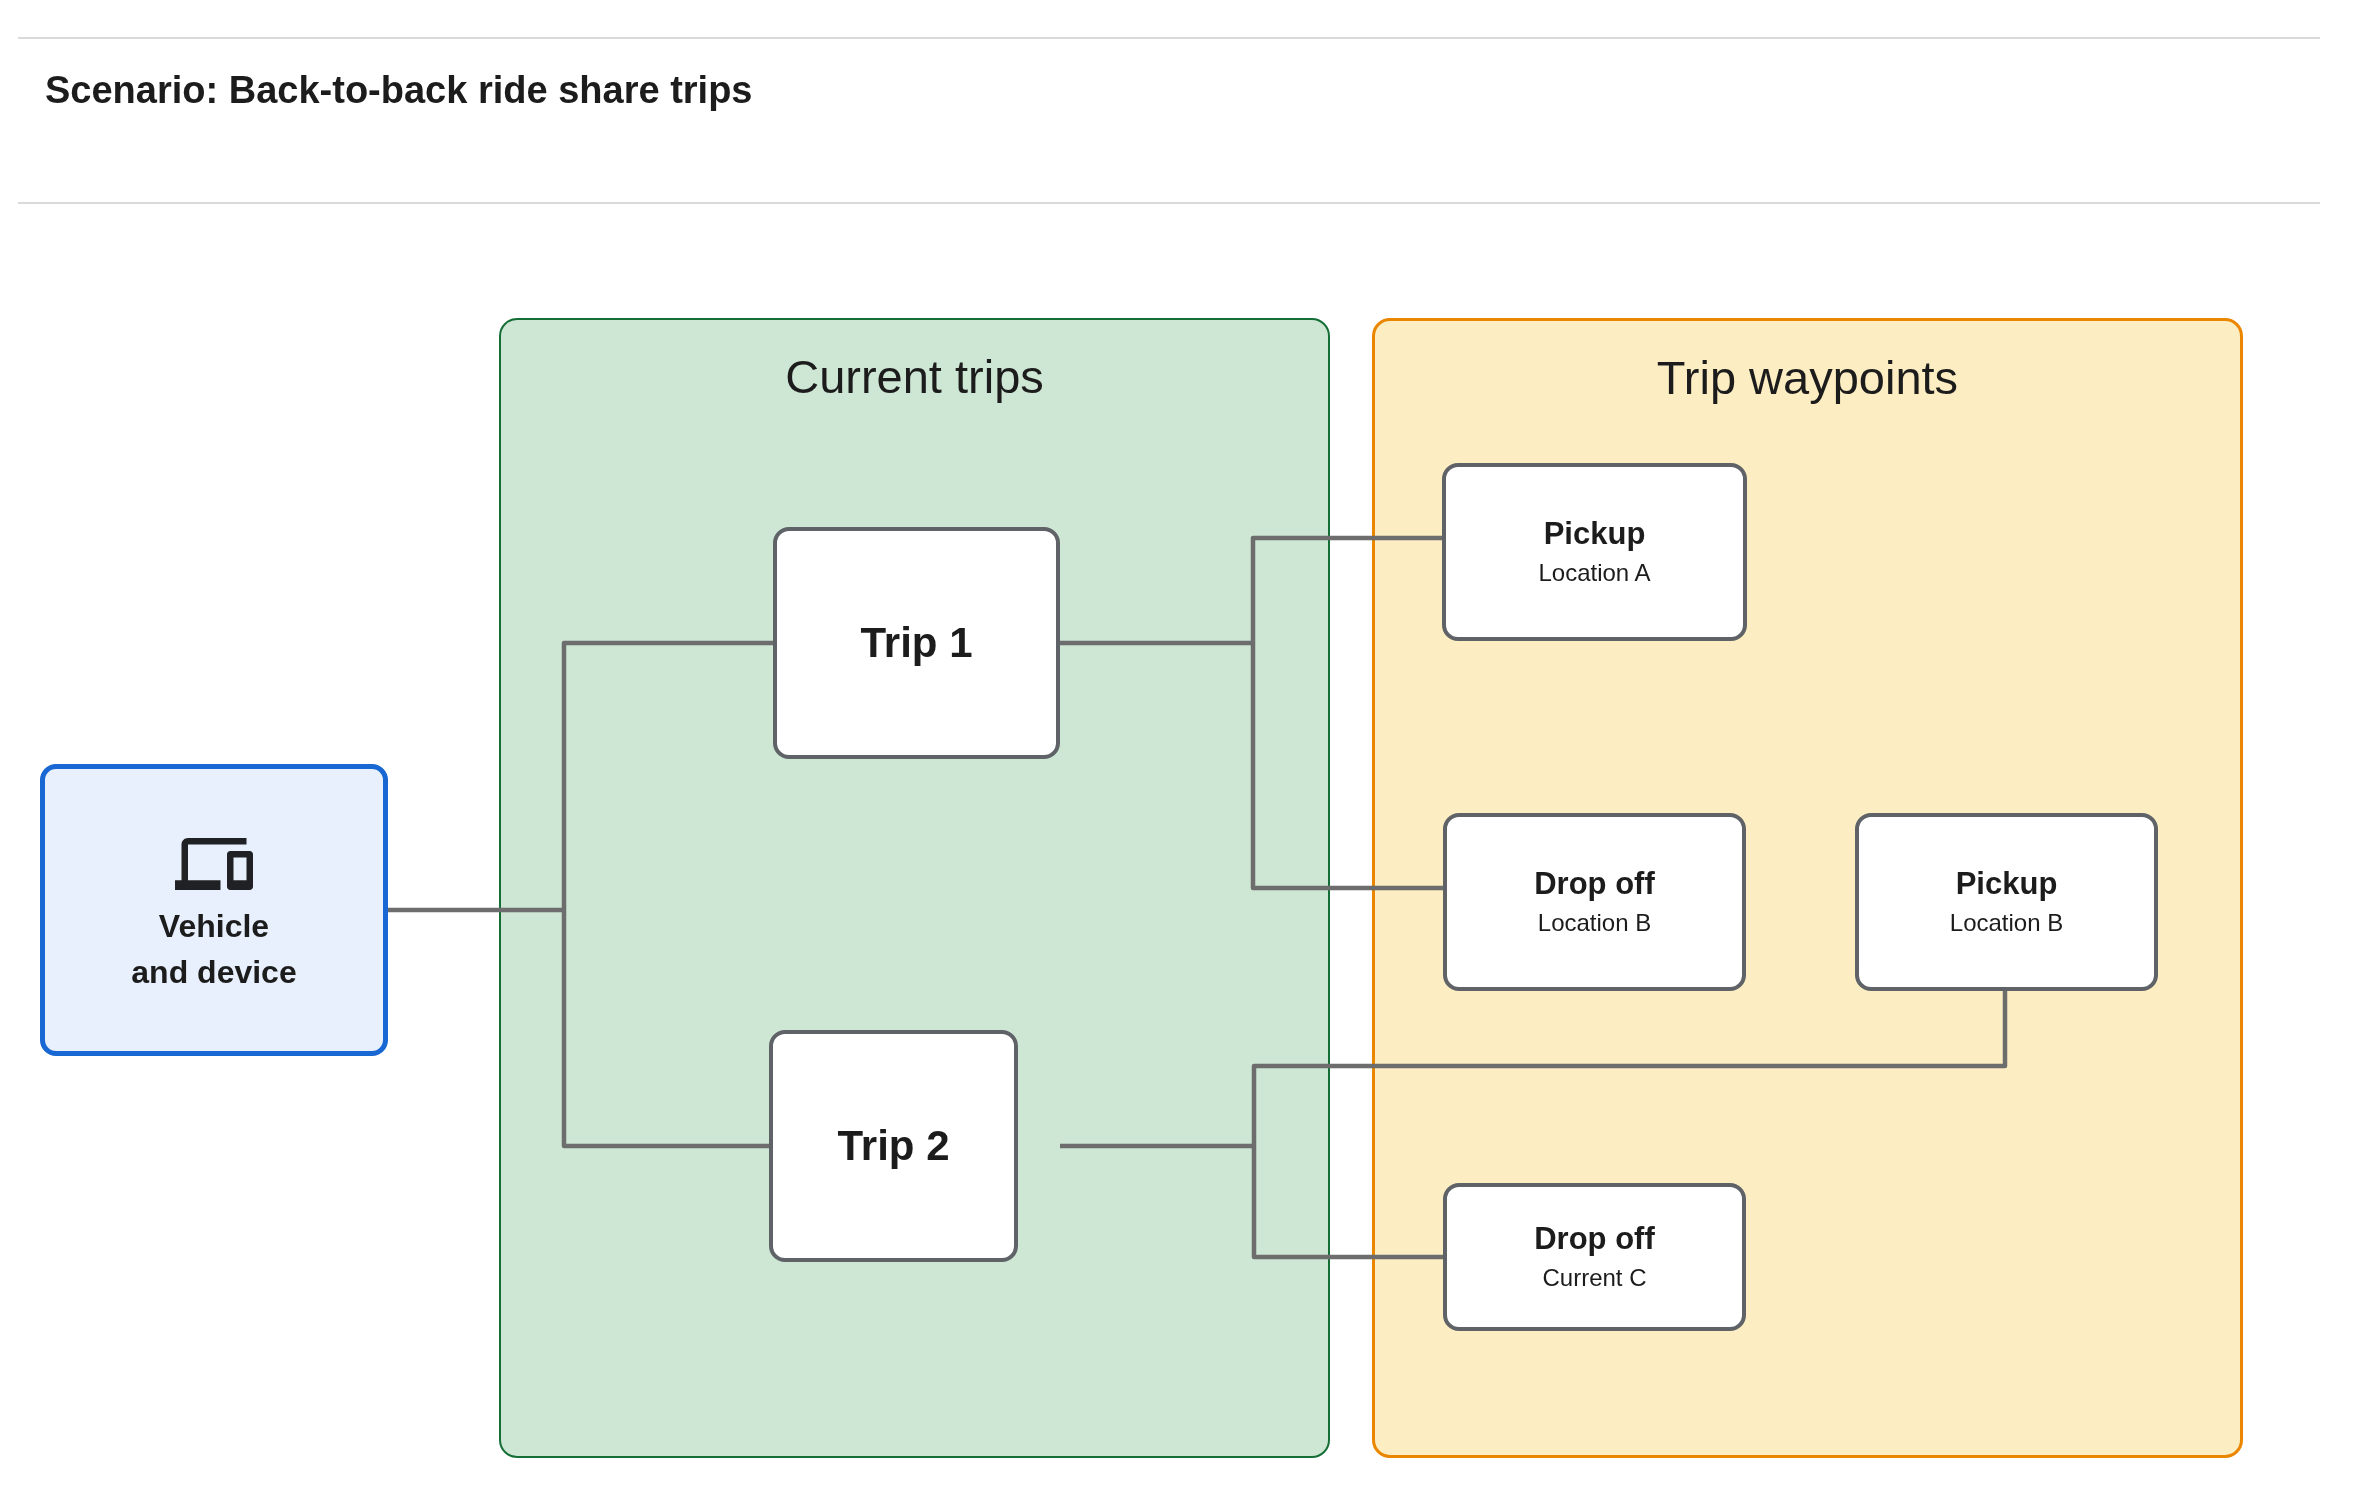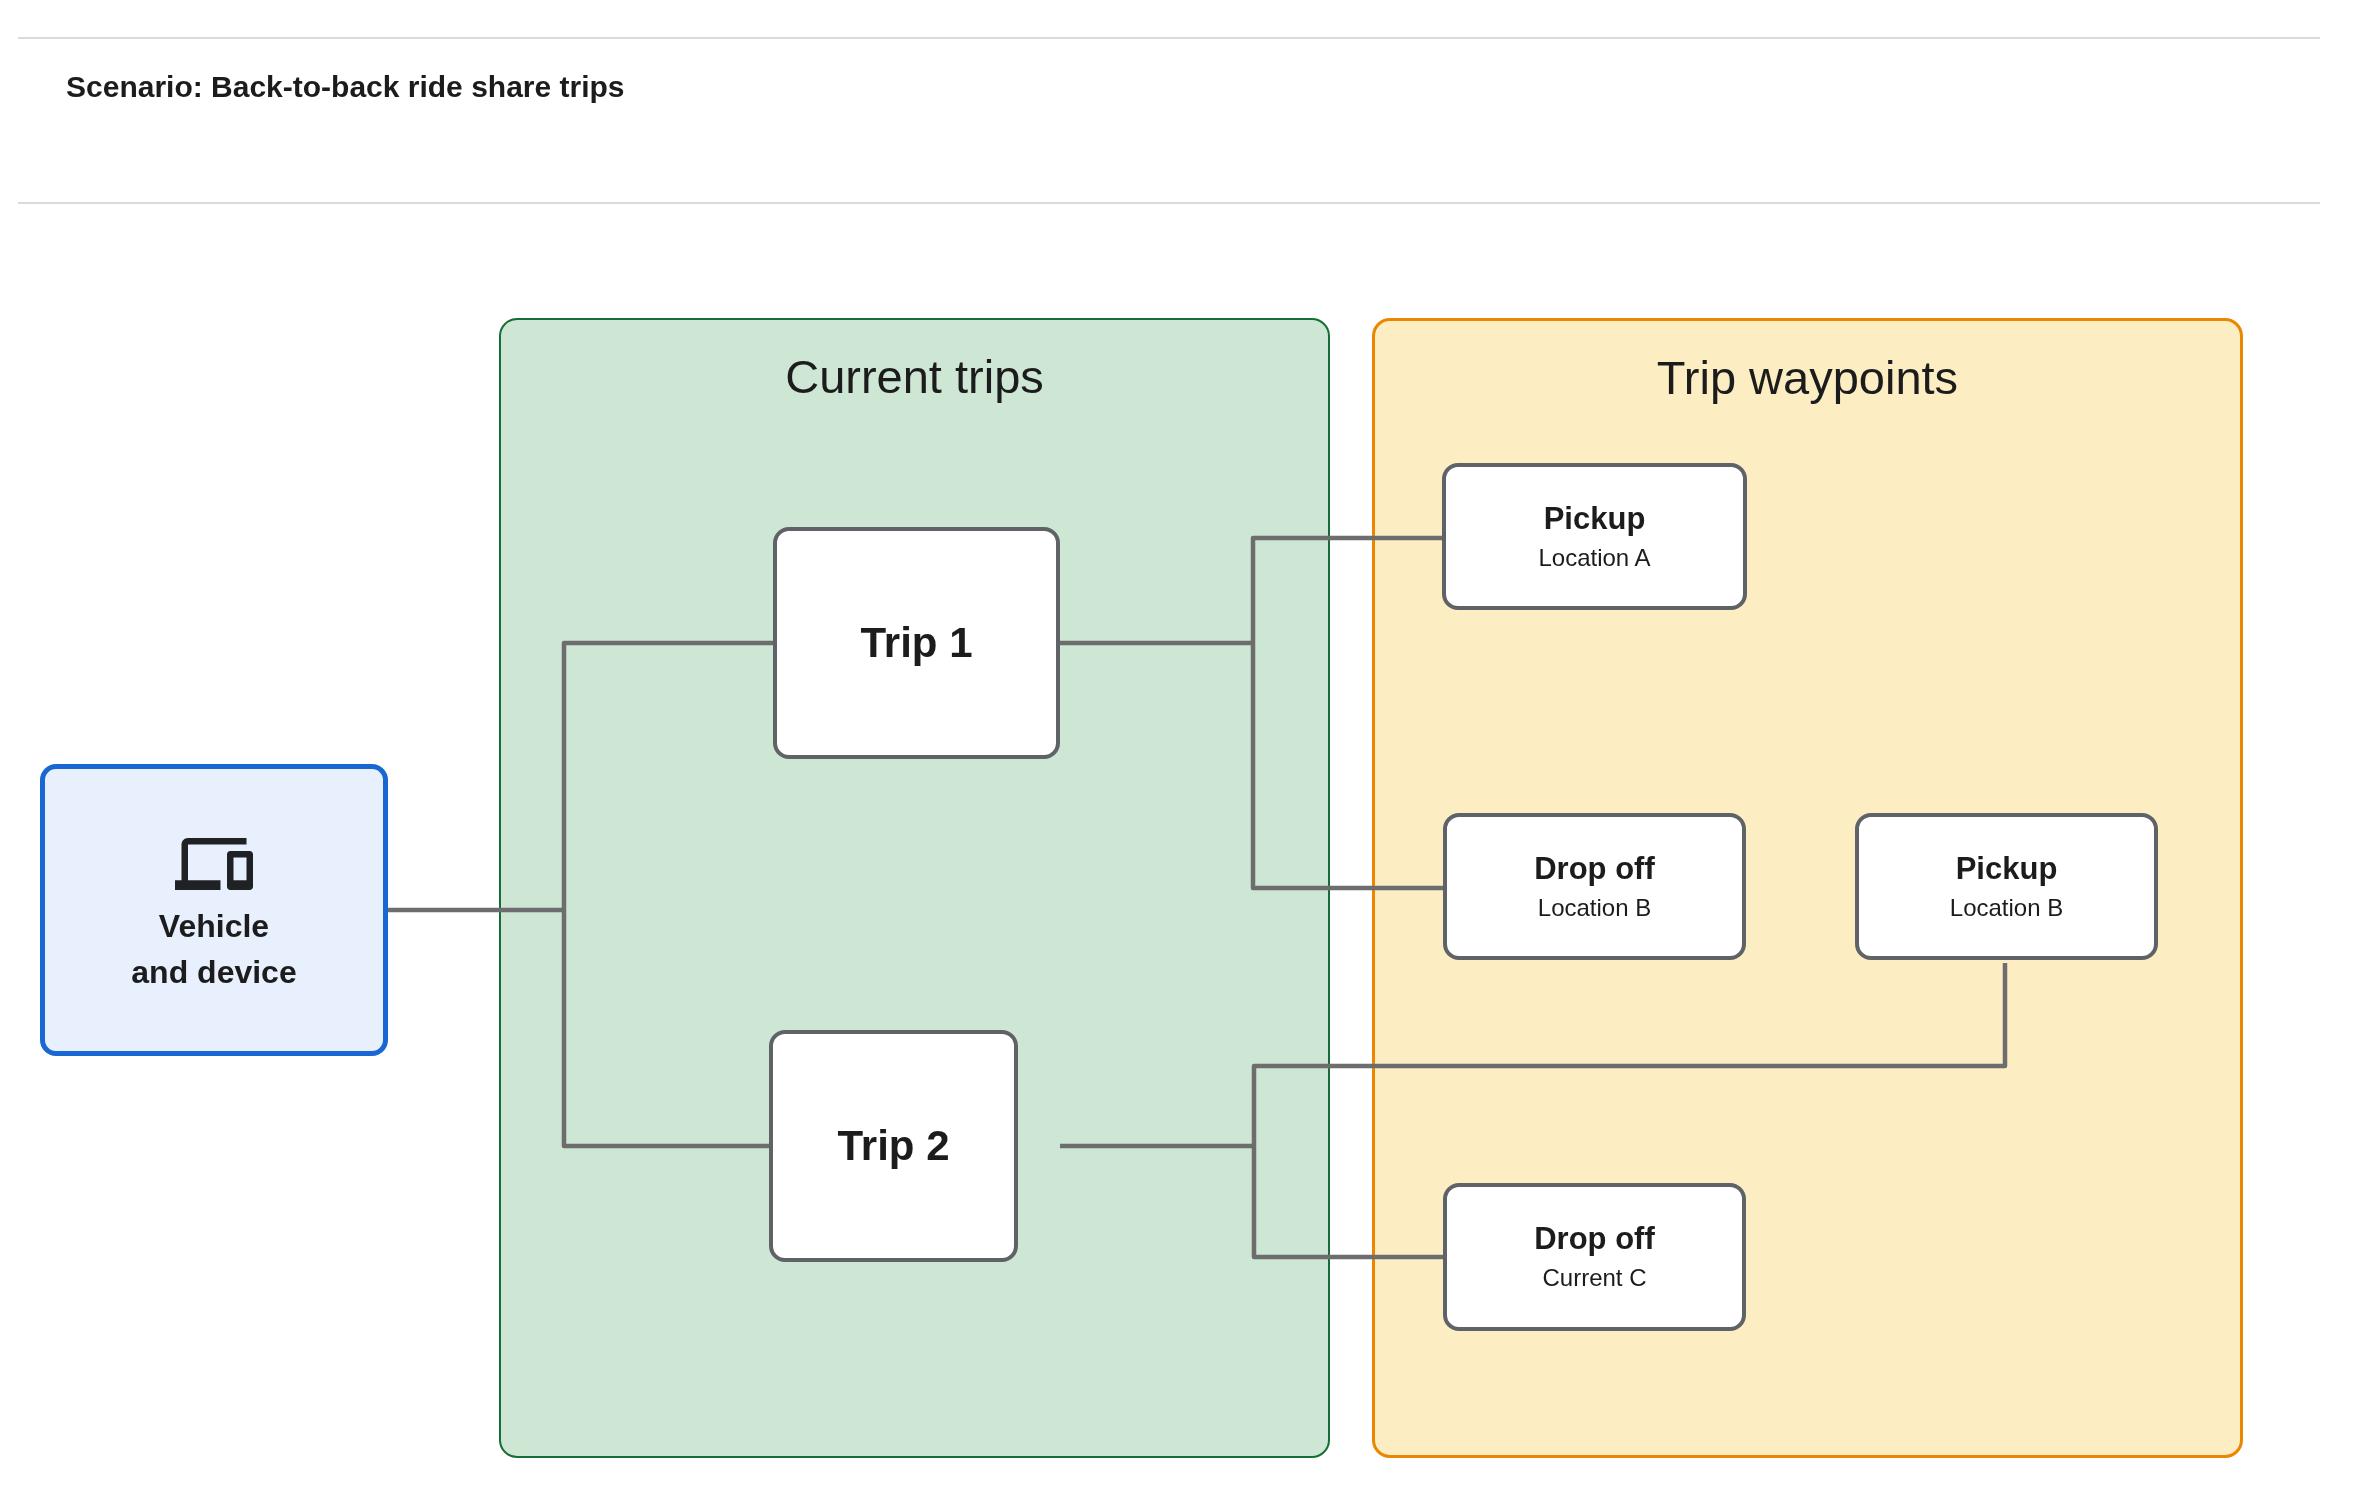--- a/index.html
+++ b/index.html
@@ -10,39 +10,39 @@
     --text:#1c1c1c; --divider:#dadada; --page-bg:#ffffff;
   }
   html,body{margin:0;padding:0;}
   body{background:var(--page-bg);font-family:"Liberation Sans","DejaVu Sans",sans-serif;color:var(--text);}
   #stage{position:relative;width:2357px;height:1497px;background:var(--page-bg);overflow:hidden;}
 
   .divider{position:absolute;left:18px;width:2302px;height:2px;background:var(--divider);}
   #divider-top{top:37px;}
   #divider-bottom{top:202px;}
 
-  #header-title{position:absolute;left:66px;top:70px;font-size:30px;font-weight:bold;line-height:1.1;white-space:pre-wrap;}
+  #header-title{position:absolute;left:45px;top:70px;font-size:38px;font-weight:bold;line-height:1.1;white-space:pre-wrap;}
   #header-subtitle{position:absolute;left:258px;top:124px;font-size:40px;font-weight:400;line-height:1.1;white-space:pre-wrap;}
 
   .panel{position:absolute;top:318px;height:1140px;border-radius:18px;box-sizing:border-box;}
   #panel-current-trips{left:499px;width:831px;background:var(--current-trips-fill);border:2.5px solid var(--current-trips-border);}
   #panel-trip-waypoints{left:1372px;width:871px;background:var(--waypoints-fill);border:3px solid var(--waypoints-border);}
   .panel-title{position:absolute;top:30px;left:0;width:100%;text-align:center;font-size:47px;font-weight:400;line-height:1.15;}
 
   #connector-svg{position:absolute;left:0;top:0;width:2357px;height:1497px;pointer-events:none;}
   #connector-svg path{stroke:var(--connector);stroke-width:4.5;fill:none;stroke-linejoin:round;}
 
   .node{position:absolute;background:#ffffff;border:4.5px solid var(--node-border);border-radius:16px;
         box-sizing:border-box;display:flex;flex-direction:column;align-items:center;justify-content:center;text-align:center;}
   .trip-node{width:287px;height:232px;}
   #node-trip-1{left:773px;top:527px;}
   #node-trip-2{left:769px;top:1030px;width:249px;}
   .trip-label{font-size:42px;font-weight:bold;line-height:1.1;}
 
-  .waypoint-node{width:303px;height:147px;}
+  .waypoint-node{width:303px;height:178px;}
   #node-pickup-a{left:1442px;top:463px;width:305px;}
   #node-dropoff-b{left:1443px;top:813px;}
   #node-pickup-b{left:1855px;top:813px;}
   #node-dropoff-c{left:1443px;top:1183px;height:148px;}
   .waypoint-type{font-size:31px;font-weight:bold;line-height:42px;}
   .waypoint-location{font-size:24px;font-weight:400;line-height:36px;}
 
   #node-vehicle{left:40px;top:764px;width:348px;height:292px;background:var(--vehicle-fill);
         border:5px solid var(--vehicle-border);border-radius:16px;}
   #node-vehicle .vehicle-label{font-size:32px;font-weight:bold;line-height:46px;white-space:pre-wrap;}

